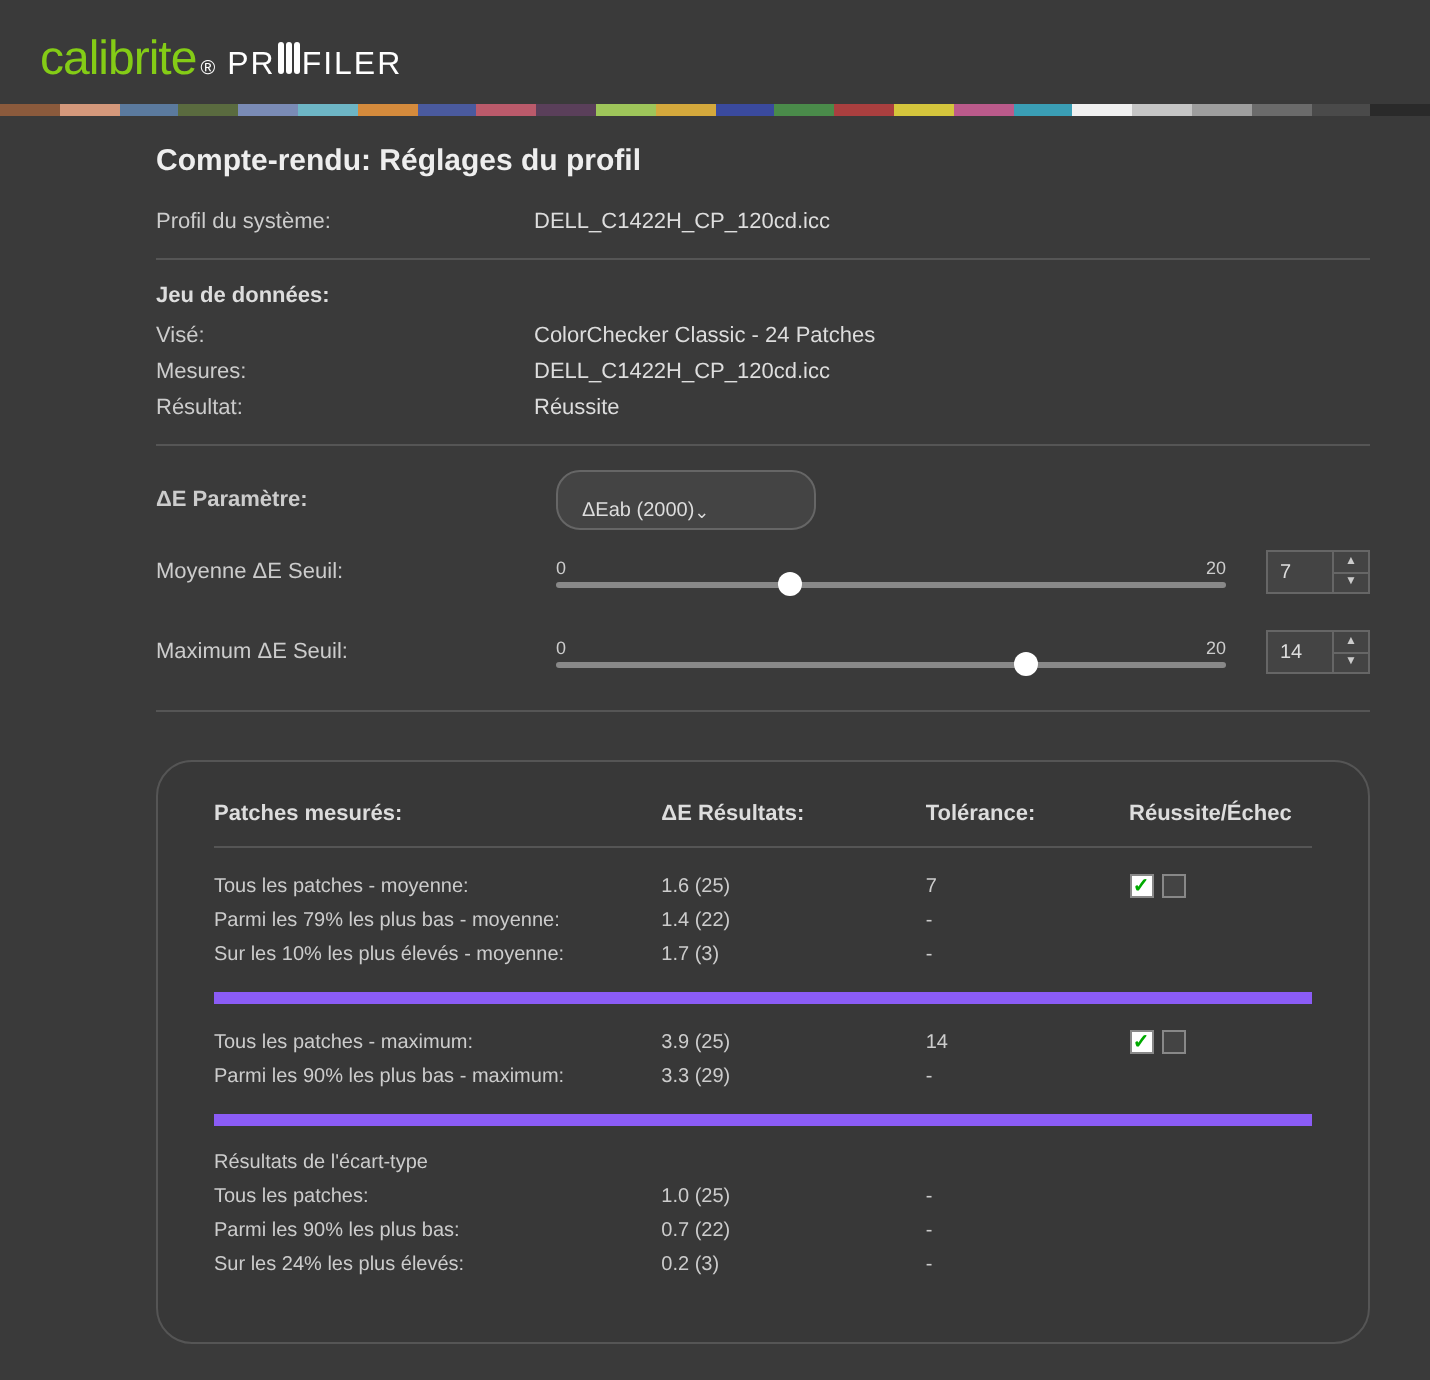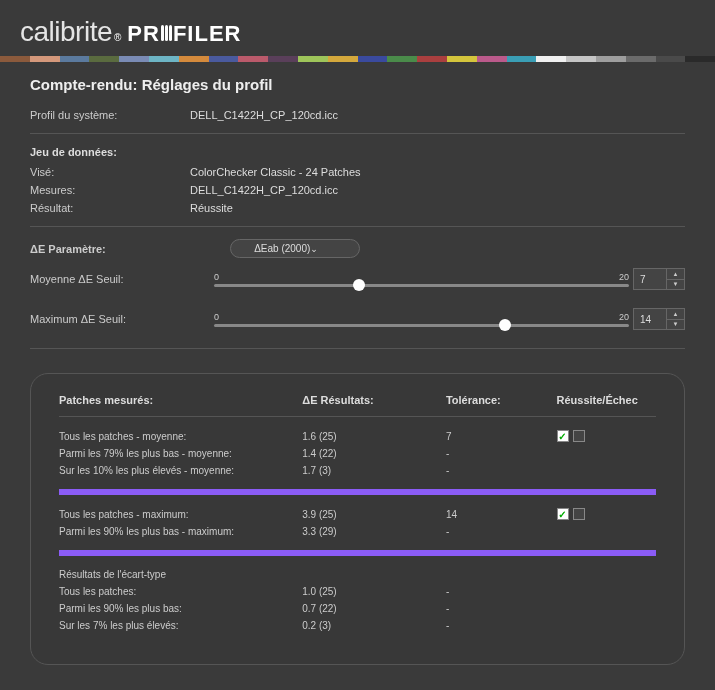--- a/index.html
+++ b/index.html
@@ -12,33 +12,33 @@
 }
 .header {
   padding: 16px 20px 8px 20px;
 }
 .logo {
   display: flex;
   align-items: baseline;
   gap: 2px;
 }
 .logo-calibrite {
-  font-size: 28px;
+  font-size: 24px;
   font-weight: 300;
-  color: #e5e5e5;
+  color: #84cc16;
   letter-spacing: -0.5px;
 }
 .logo-r {
   font-size: 10px;
   vertical-align: super;
   color: #fff;
 }
 .logo-profiler {
-  font-size: 22px;
-  font-weight: 700;
+  font-size: 16px;
+  font-weight: 400;
   color: #fff;
   letter-spacing: 1px;
   margin-left: 4px;
 }
 .logo-o {
   display: inline-flex;
   align-items: center;
   gap: 1px;
   margin: 0 1px;
 }
@@ -47,33 +47,33 @@
   height: 16px;
   background: #fff;
   border-radius: 2px;
 }
 .color-strip {
   display: flex;
   height: 6px;
   width: 100%;
 }
 .color-strip div { flex: 1; }
-.content { padding: 14px 30px; }
+.content { padding: 14px 30px; margin-left: 48px; }
 .title {
   font-size: 15px;
   font-weight: 600;
   color: #eee;
   margin-bottom: 16px;
 }
 .row {
   display: flex;
   font-size: 11px;
   margin: 6px 0;
 }
-.row .label { width: 160px; color: #ccc; }
+.row .label { width: 189px; color: #ccc; }
 .row .value { color: #ddd; }
 hr {
   border: none;
   border-top: 1px solid #555;
   margin: 12px 0;
 }
 .section-label {
   font-size: 11px;
   font-weight: 600;
   color: #ddd;
@@ -83,37 +83,37 @@
   display: flex;
   align-items: center;
   margin: 6px 0;
 }
 .param-row .label { width: 200px; font-size: 11px; color: #ccc; }
 .select {
   background: #444;
   border: 1px solid #666;
   border-radius: 12px;
   color: #ddd;
-  padding: 3px 30px 3px 12px;
+  padding: 14px 30px 3px 12px;
   font-size: 10px;
   position: relative;
   width: 130px;
   display: flex;
   align-items: center;
-  justify-content: center;
+  justify-content: flex-start;
   cursor: pointer;
 }
 .select .chevron {
   font-size: 9px;
 }
 .slider-row {
   display: flex;
   align-items: center;
   margin: 10px 0 18px 0;
-  gap: 4px;
+  gap: 20px;
 }
 .slider-row .label { width: 180px; font-size: 11px; color: #ccc; }
 .slider-container {
   flex: 1;
   position: relative;
 }
 .slider-ticks {
   display: flex;
   justify-content: space-between;
   font-size: 9px;
@@ -404,20 +404,20 @@
         <div class="col-tol">-</div>
         <div class="col-pf"></div>
       </div>
       <div class="results-row">
         <div class="col-patches">Parmi les 90% les plus bas:</div>
         <div class="col-de">0.7 (22)</div>
         <div class="col-tol">-</div>
         <div class="col-pf"></div>
       </div>
       <div class="results-row">
-        <div class="col-patches">Sur les 7% les plus élevés:</div>
+        <div class="col-patches">Sur les 24% les plus élevés:</div>
         <div class="col-de">0.2 (3)</div>
         <div class="col-tol">-</div>
         <div class="col-pf"></div>
       </div>
     </div>
   </div>
 </div>
 
 </body></html>

